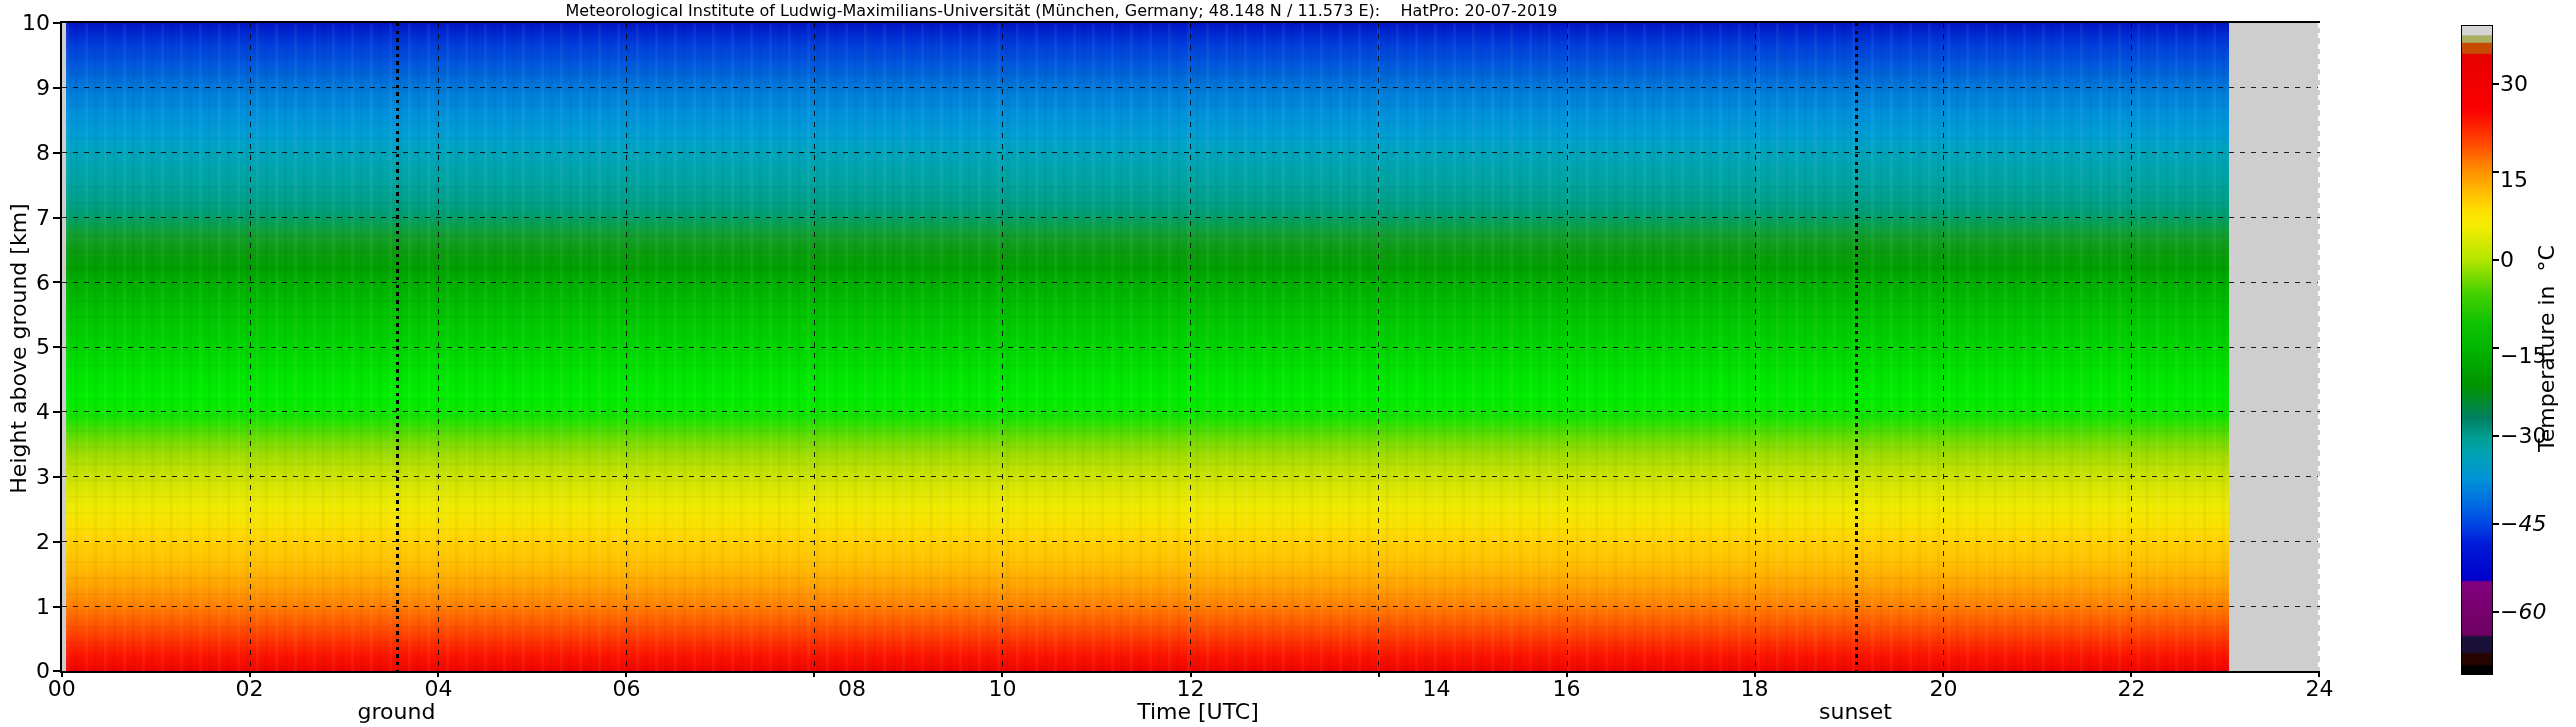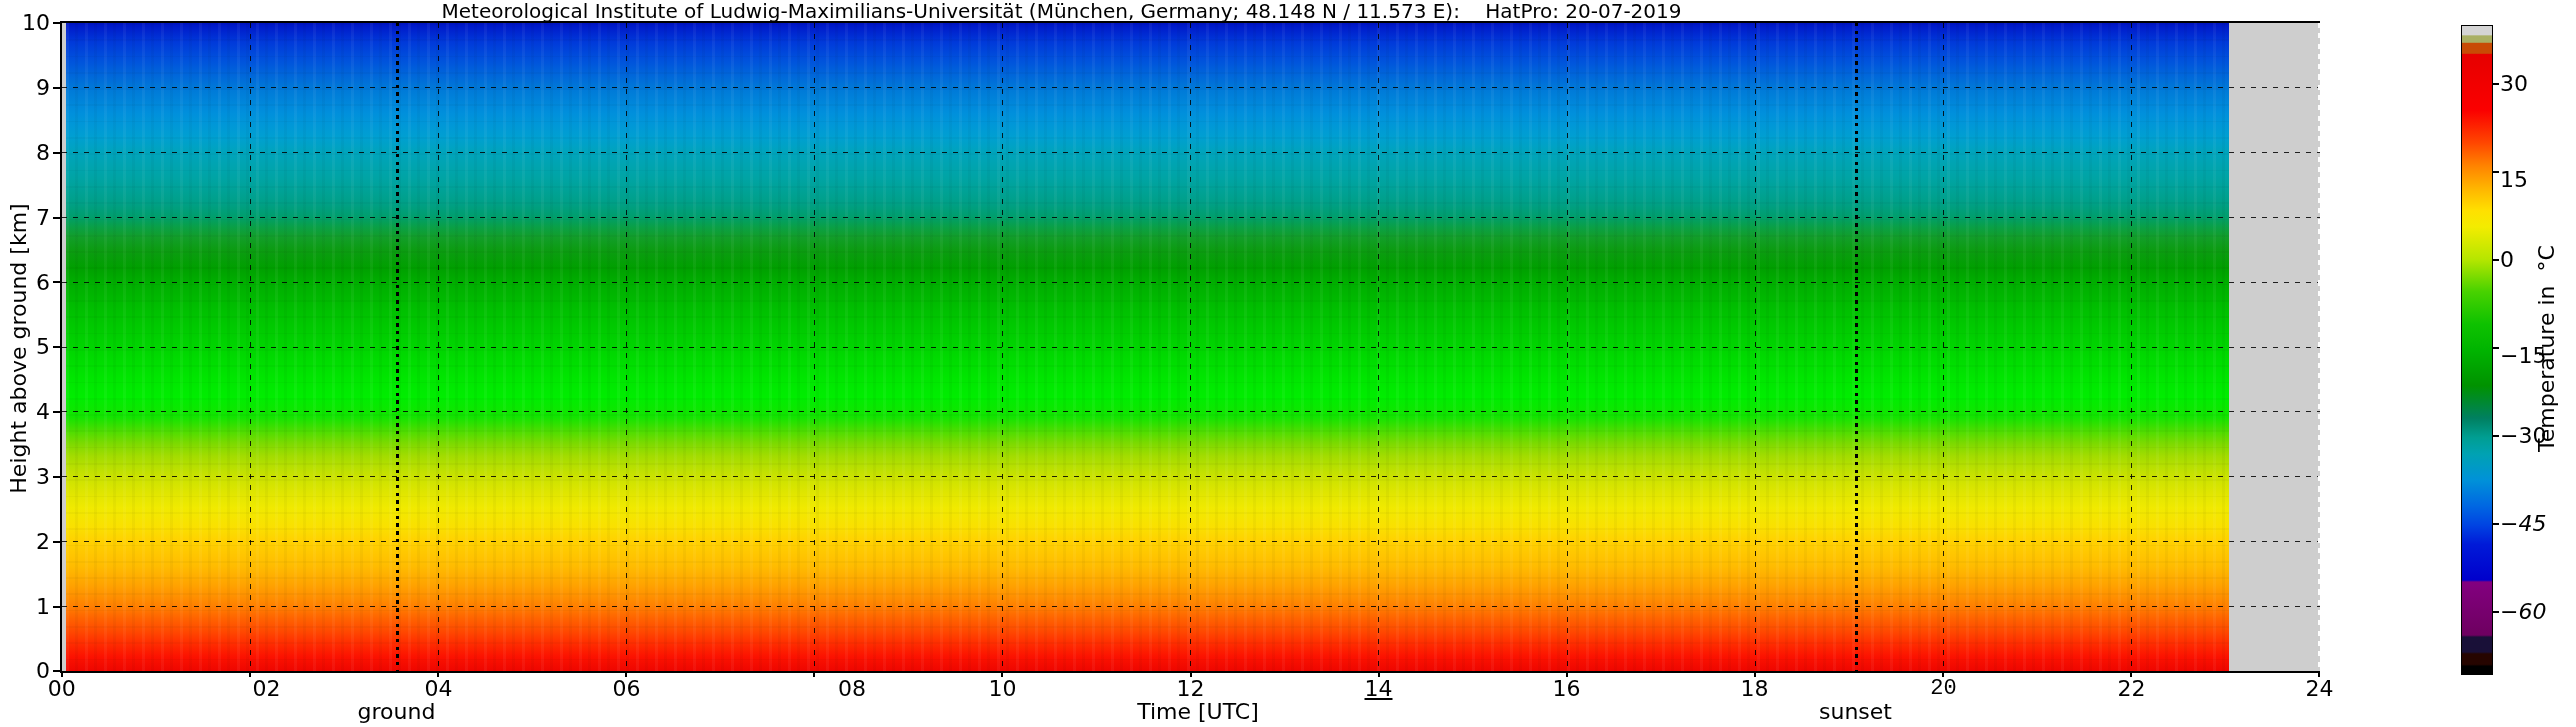--- a/index.html
+++ b/index.html
@@ -31,21 +31,21 @@
   .sun-line{position:absolute;top:0;width:2.6px;height:648px;z-index:3;
     background:repeating-linear-gradient(180deg,#000 0 3.4px,rgba(0,0,0,0) 3.4px 7.7px);}
   
   .tick-x{position:absolute;width:1.7px;height:6px;background:#000;}
   .tick-y{position:absolute;width:6.8px;height:1.7px;background:#000;}
   .tick-cb{position:absolute;width:6px;height:1.7px;background:#000;}
   .xlabel{position:absolute;width:103px;text-align:center;font-size:22px;line-height:24px;}
   .ylabel{position:absolute;left:0;width:50px;height:27px;text-align:right;font-size:22px;line-height:27px;}
   .cblabel{position:absolute;left:2500px;width:77px;height:27px;text-align:left;font-size:22px;line-height:27px;}
   #title{position:absolute;left:291px;top:0.9px;width:1541px;text-align:center;
-         font-size:20px;line-height:20.5px;white-space:pre;}
+         font-size:16px;line-height:20.5px;white-space:pre;}
   #x-axis-title{position:absolute;left:1104px;top:699px;width:188px;text-align:center;font-size:22px;}
   #y-axis-title{position:absolute;left:-196px;top:336px;width:428px;text-align:center;font-size:22px;
                 transform:rotate(-90deg);}
   #cb-title{position:absolute;left:2358px;top:336px;width:377px;text-align:center;font-size:22px;
             transform:rotate(-90deg);white-space:pre;}
   .event-label{position:absolute;top:699px;width:171px;text-align:center;font-size:22px;}
   
   #colorbar{position:absolute;left:2461px;top:25px;width:32px;height:650px;border:1.7px solid #000;box-sizing:border-box;
     background:linear-gradient(to bottom,
       #d4d4d4 0%,#d4d4d4 1.4%,#a9b064 1.5%,#a9b064 2.5%,#c84b05 2.7%,#c84b05 4.2%,
@@ -99,39 +99,39 @@
 
   <div id="x-axis-title">Time [UTC]</div>
   <div id="y-axis-title">Height above ground [km]</div>
 
   <div id="colorbar"></div>
   <div id="cb-title">Temperature in  °C</div>
 
 <div class="tick-x" style="left: 61px; top: 671px;"></div>
     <div class="xlabel" style="left: 10.3px; top: 677px;">00</div>
     <div class="tick-x" style="left: 249px; top: 671px;"></div>
-    <div class="xlabel" style="left: 215px; top: 677px;">02</div>
+    <div class="xlabel" style="left: 198px; top: 677px;">02</div>
     <div class="tick-x" style="left: 437px; top: 671px;"></div>
     <div class="xlabel" style="left: 387px; top: 677px;">04</div>
     <div class="tick-x" style="left: 625px; top: 671px;"></div>
     <div class="xlabel" style="left: 575px; top: 677px;">06</div>
     <div class="tick-x" style="left: 813px; top: 671px;"></div>
     <div class="xlabel" style="left: 763px; top: 677px; text-align: right;">08</div>
     <div class="tick-x" style="left: 1001px; top: 671px;"></div>
     <div class="xlabel" style="left: 951px; top: 677px;">10</div>
     <div class="tick-x" style="left: 1190px; top: 671px;"></div>
     <div class="xlabel" style="left: 1139px; top: 677px;">12</div>
     <div class="tick-x" style="left: 1378px; top: 671px;"></div>
-    <div class="xlabel" style="left: 1327px; top: 677px; text-decoration: underline;">14</div>
+    <div class="xlabel" style="left: 1385px; top: 677px;">14</div>
     <div class="tick-x" style="left: 1566px; top: 671px;"></div>
     <div class="xlabel" style="left: 1515px; top: 677px;">16</div>
     <div class="tick-x" style="left: 1754px; top: 671px;"></div>
     <div class="xlabel" style="left: 1703px; top: 677px;">18</div>
     <div class="tick-x" style="left: 1942px; top: 671px;"></div>
-    <div class="xlabel" style="left: 1892px; top: 677px; font-family: Liberation Mono, monospace;">20</div>
+    <div class="xlabel" style="left: 1892px; top: 677px;">20</div>
     <div class="tick-x" style="left: 2130px; top: 671px;"></div>
     <div class="xlabel" style="left: 2080px; top: 677px;">22</div>
     <div class="tick-x" style="left: 2318px; top: 671px;"></div>
     <div class="xlabel" style="left: 2268px; top: 677px;">24</div>
     <div class="tick-y" style="left: 53px; top: 670px;"></div>
     <div class="ylabel" style="top: 657px;">0</div>
     <div class="tick-y" style="left: 53px; top: 606px;"></div>
     <div class="ylabel" style="top: 593px;">1</div>
     <div class="tick-y" style="left: 53px; top: 541px;"></div>
     <div class="ylabel" style="top: 528px;">2</div>

